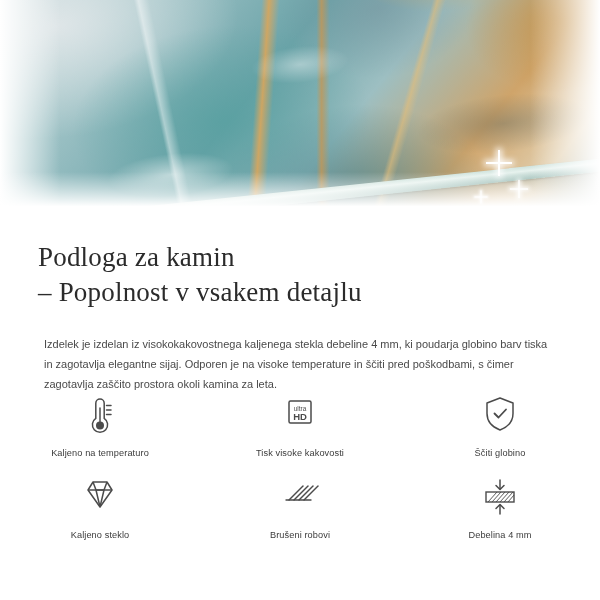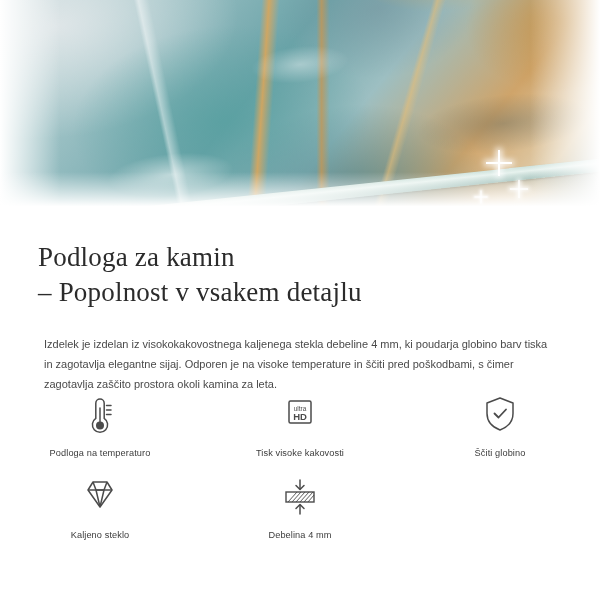--- a/index.html
+++ b/index.html
@@ -206,21 +206,21 @@
           <g fill="none" stroke="#4b4b4b" stroke-width="1.5" stroke-linecap="round">
             <path d="M20 7 a4.2 4.2 0 0 1 4.2 4.2 v15.2 a7.6 7.6 0 1 1 -8.4 0 V11.2 A4.2 4.2 0 0 1 20 7 z"></path>
             <line x1="20" y1="16" x2="20" y2="31"></line>
             <line x1="26.5" y1="13.5" x2="31" y2="13.5"></line>
             <line x1="26.5" y1="18" x2="31" y2="18"></line>
             <line x1="26.5" y1="22.5" x2="31" y2="22.5"></line>
           </g>
           <circle cx="20" cy="33.5" r="4" fill="#4b4b4b"></circle>
         </svg>
       </div>
-      <div class="caption">Podloga na temperaturo</div>
+      <div class="caption">Kaljeno na temperaturo</div>
     </div>
 
     <div class="feature">
       <div class="glyph">
         <svg width="44" height="44" viewBox="0 0 44 44">
           <rect x="11" y="9" width="22" height="22" rx="1.5" fill="none" stroke="#4b4b4b" stroke-width="1.5"></rect>
           <text x="22" y="18.5" text-anchor="middle" font-family="Liberation Sans, sans-serif" font-size="6.4" fill="#4b4b4b">ultra</text>
           <text x="22" y="27.5" text-anchor="middle" font-family="Liberation Sans, sans-serif" font-size="9.5" font-weight="bold" fill="#4b4b4b">HD</text>
         </svg>
       </div>
@@ -245,20 +245,34 @@
             <path d="M10 16 H34"></path>
             <path d="M15 8 L18 16 L22 33"></path>
             <path d="M29 8 L26 16 L22 33"></path>
             <path d="M18 16 H26"></path>
           </g>
         </svg>
       </div>
       <div class="caption">Kaljeno steklo</div>
     </div>
 
+    <div class="feature">
+      <div class="glyph">
+        <svg width="46" height="40" viewBox="0 0 46 40">
+          <g stroke="#4b4b4b" stroke-width="1.4" stroke-linecap="round" fill="none">
+            <line x1="12" y1="26" x2="26" y2="12"></line>
+            <line x1="17" y1="26" x2="31" y2="12"></line>
+            <line x1="22" y1="26" x2="36" y2="12"></line>
+            <line x1="27" y1="26" x2="41" y2="12"></line>
+            <line x1="9" y1="26" x2="34" y2="26"></line>
+          </g>
+        </svg>
+      </div>
+      <div class="caption">Brušeni robovi</div>
+    </div>
 
     <div class="feature">
       <div class="glyph">
         <svg width="46" height="46" viewBox="0 0 46 46">
           <g stroke="#4b4b4b" stroke-width="1.5" fill="none" stroke-linecap="round">
             <line x1="23" y1="6" x2="23" y2="15"></line>
             <path d="M19 11.5 L23 15.5 L27 11.5" stroke-linejoin="round"></path>
             <line x1="23" y1="40" x2="23" y2="31"></line>
             <path d="M19 34.5 L23 30.5 L27 34.5" stroke-linejoin="round"></path>
             <rect x="9" y="18" width="28" height="10" stroke-width="1.4"></rect>

